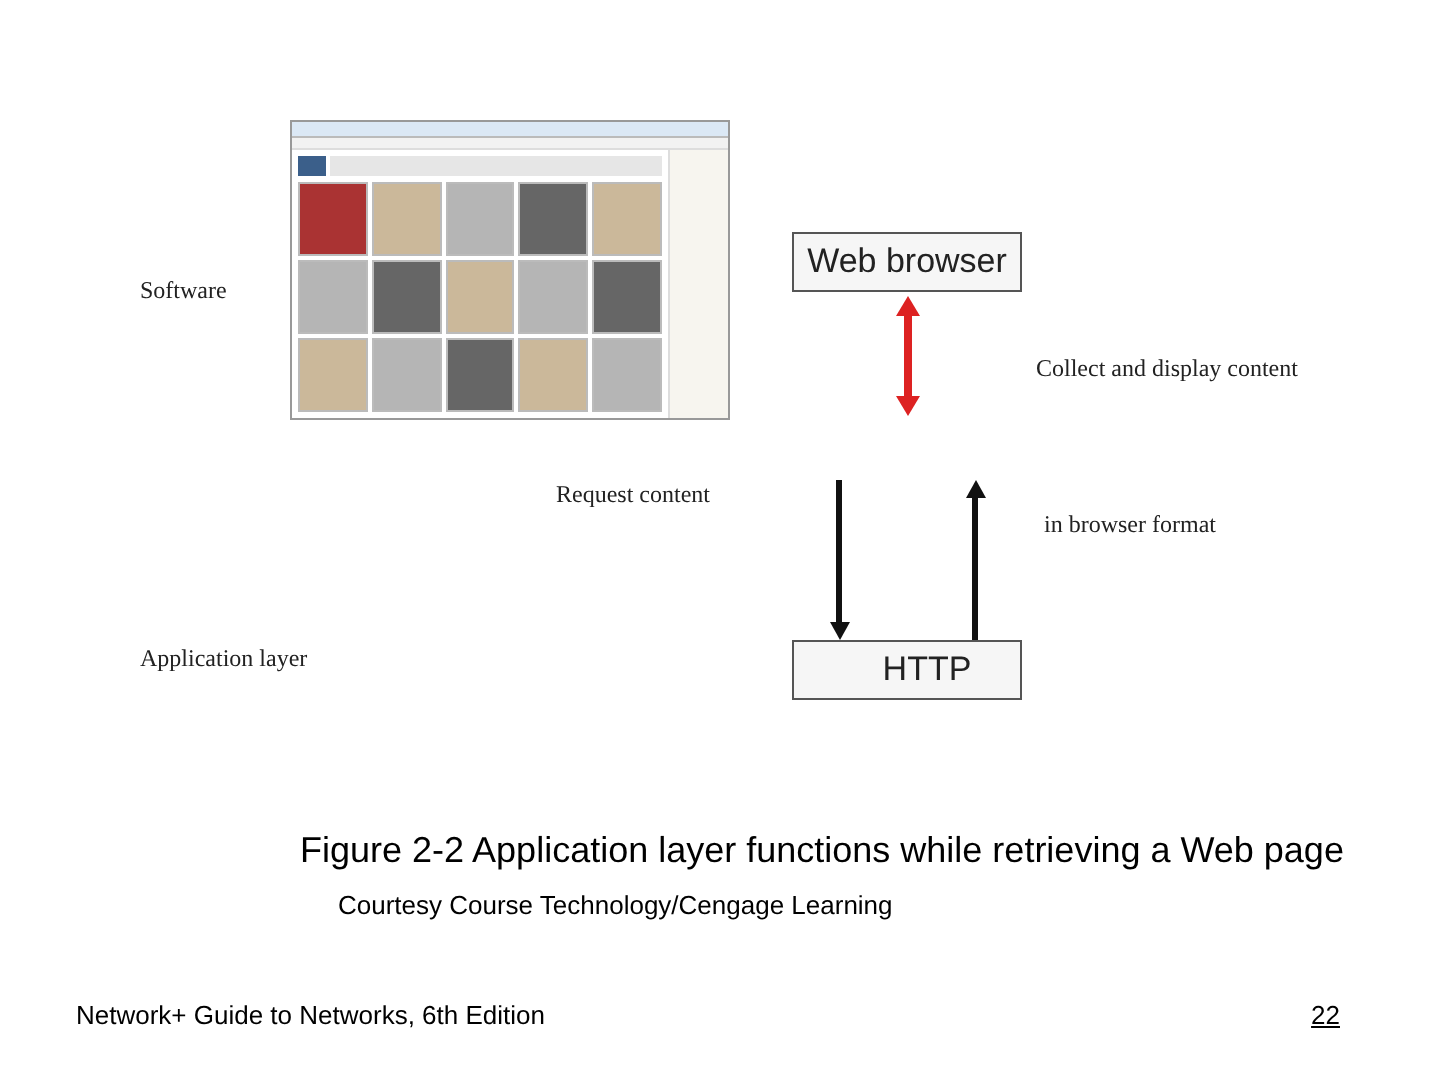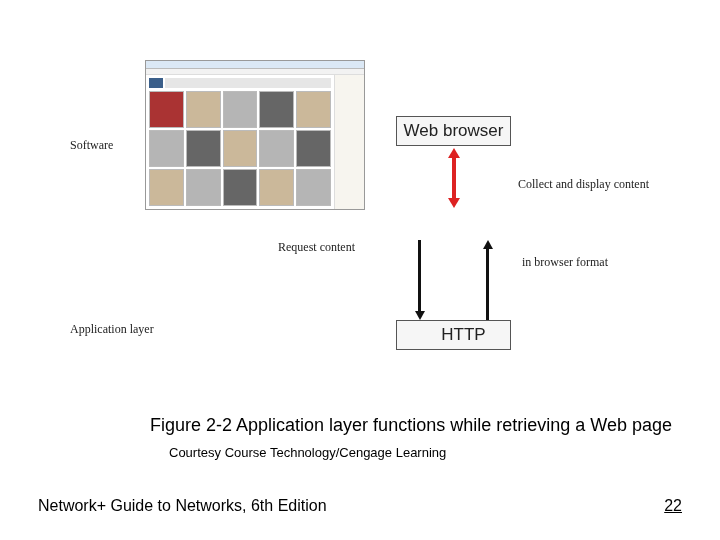--- a/index.html
+++ b/index.html
@@ -106,21 +106,21 @@
     border-left:5px solid transparent; border-right:5px solid transparent;
     border-top:9px solid #111;
   }
   .caption {
     position: absolute;
     font-size: 18px;
     font-family: Arial, sans-serif;
   }
   .footer {
     position: absolute;
-    font-size: 16px;
+    font-size: 13px;
     font-family: Arial, sans-serif;
   }
 </style>
 </head>
 <body>
 
 <div class="diagram">
 
   <div class="label" style="top:78px; left:70px;">Software</div>
 
@@ -184,13 +184,13 @@
     <span>HTTP</span>
   </div>
 
 </div>
 
 <div class="caption" style="top:415px; left:150px;">Figure 2-2 Application layer functions while retrieving a Web page</div>
 
 <div class="caption" style="top:445px; left:148px; font-size:13px;margin-left:21px;">Courtesy Course Technology/Cengage Learning</div>
 
 <div class="footer" style="bottom:25px; left:38px;">Network+ Guide to Networks, 6th Edition</div>
-<div class="footer" style="bottom:25px; right:38px;text-decoration:underline;">22</div>
+<div class="footer" style="bottom:25px; right:50px;text-decoration:underline;">22</div>
 
 </body></html>

